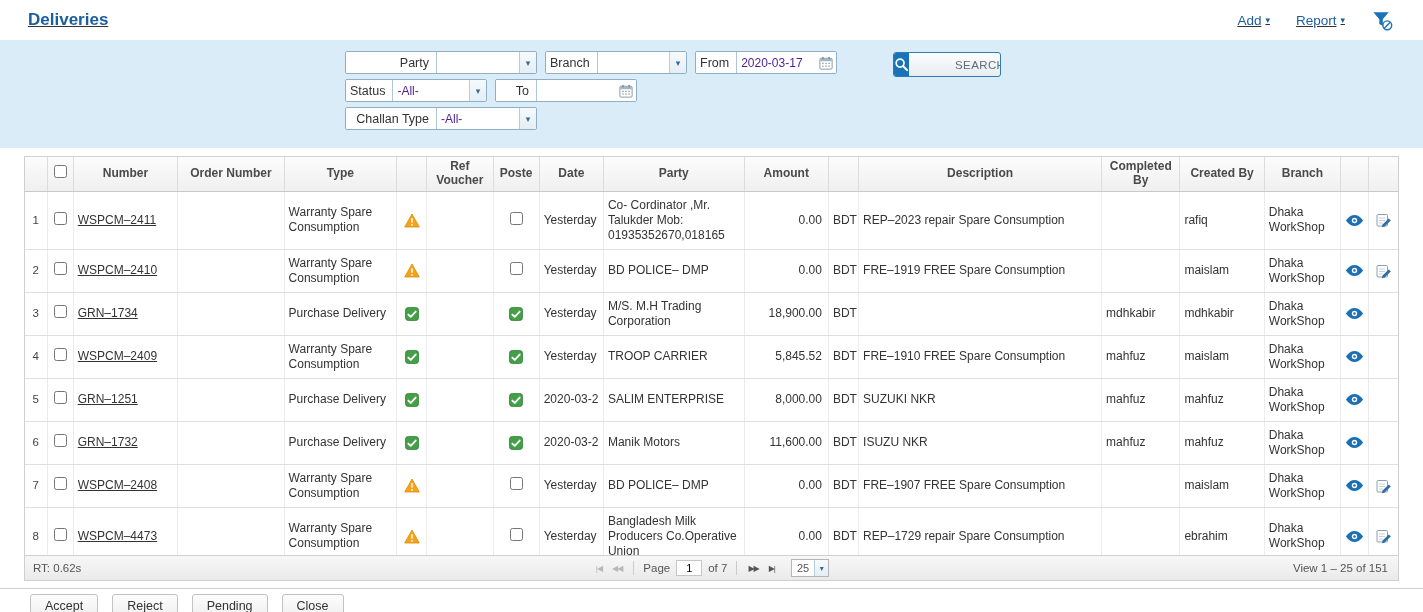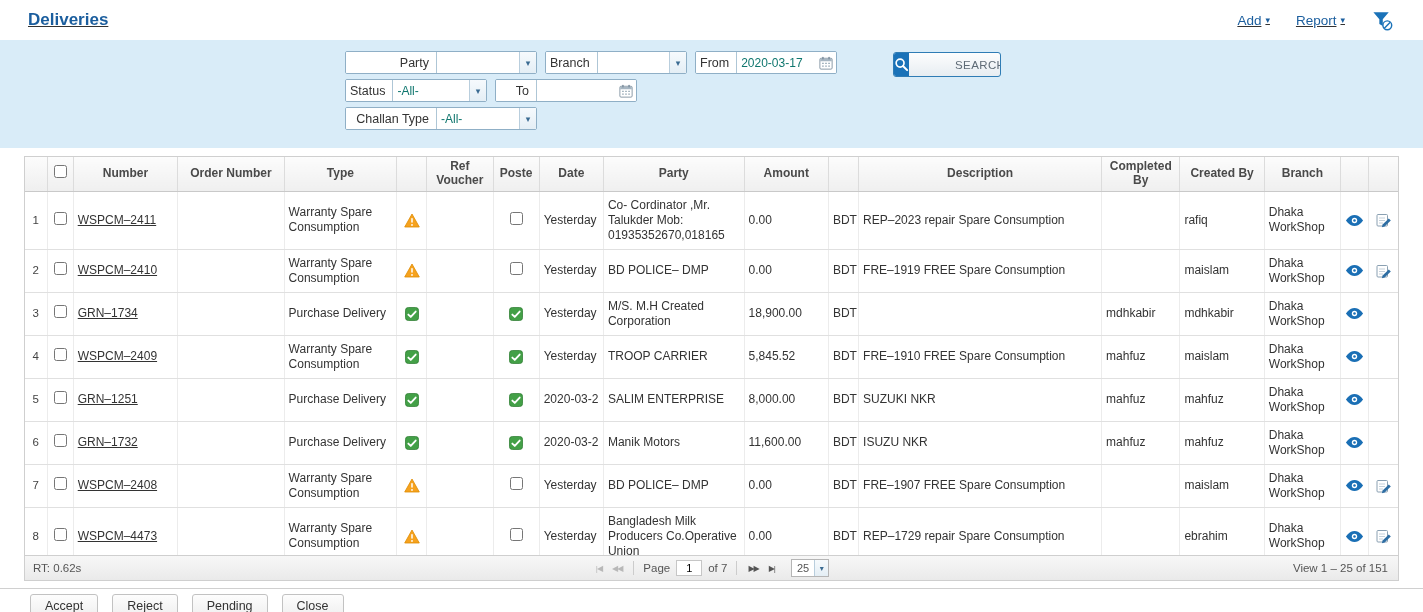--- a/index.html
+++ b/index.html
@@ -23,21 +23,21 @@
     height: 23px; border-radius: 2px; overflow: hidden; }
   .fg.g1 { width: 192px; }
   .fg.g2 { width: 142px; }
   .fg.g3 { width: 142px; }
   .flabel { flex: 1; display: flex; align-items: center; justify-content: flex-end;
     padding: 0 7px 0 4px; font-size: 12.5px; color: #333; background: #fff; }
   .fctl { display: flex; align-items: center; border-left: 1px solid #aec6d6; background: #fff; }
   .fg.g1 .fctl { width: 100px; }
   .fg.g2 .fctl { width: 94px; }
   .fg.g3 .fctl { width: 100px; }
-  .fvalue { flex: 1; padding: 0 4px; font-size: 12px; color: #0f766e; white-space: nowrap; overflow: hidden; }
+  .fvalue { flex: 1; padding: 0 4px; font-size: 12px; color: #4c1d95; white-space: nowrap; overflow: hidden; }
   .caretbox { width: 17px; align-self: stretch; display: flex; align-items: center; justify-content: center;
     border-left: 1px solid #b9cedd; background: linear-gradient(#f6fafd,#e4eef5); color: #3b6b92; font-size: 9px; }
   .ftext { border: none; outline: none; width: 100%; height: 100%; padding: 0 4px; font-size: 12px;
     font-family: "Liberation Sans", sans-serif; }
   .fdate { justify-content: space-between; padding-right: 3px; }
   .search-btn { position: absolute; left: 893px; top: 12px; height: 25px; width: 108px;
     display: flex; align-items: stretch; border: 1px solid #2f7cb5; border-radius: 3px;
     background: linear-gradient(#fdfdfd,#e7edf2); cursor: pointer; padding: 0; overflow: hidden; }
   .search-ico { width: 27px; background: #1a72b8; display: flex; align-items: center; justify-content: center; }
   .search-label { flex: 1; display: flex; align-items: center; justify-content: center;
@@ -48,21 +48,21 @@
   .table-clip { height: 398px; overflow: hidden; background: #fff; }
   table { border-collapse: collapse; table-layout: fixed; width: 100%; font-size: 12px; }
   th { background: linear-gradient(#fcfcfc,#efefef); border-right: 1px solid #dcdcdc;
     border-bottom: 1px solid #c9c9c9; font-weight: bold; color: #4a4a4a; padding: 3px 0;
     text-align: center; font-size: 12px; height: 32px; line-height: 1.15; }
   th:last-child { border-right: none; }
   td { border-right: 1px solid #ececec; border-bottom: 1px solid #e0e0e0; padding: 6px 4px;
     vertical-align: middle; line-height: 1.25; color: #333; }
   td:last-child { border-right: none; }
   .ctr { text-align: center; }
-  .rt { padding-right: 6px; }
+  .rt { text-align: right; padding-right: 6px; }
   .nw { white-space: nowrap; overflow: hidden; }
   .numlink { text-decoration: underline; color: #333; cursor: pointer; white-space: nowrap; }
   .idxcell { color: #444; text-align: center; font-size: 11.5px; }
   .ico { display: inline-block; vertical-align: middle; }
   .i-warn-s { width: 16px; height: 15px; }
   .i-check-s { width: 14px; height: 14px; }
   .i-eye-s { width: 19px; height: 13px; cursor: pointer; }
   .i-edit-s { width: 16px; height: 16px; cursor: pointer; }
   .i-cal-s { width: 14px; height: 14px; }
   .i-mag-s { width: 15px; height: 15px; }
@@ -322,21 +322,21 @@
           <td></td>
           <td>Purchase Delivery</td>
           <td class="ctr"><svg class="ico i-check-s">
                 <use href="#i-check" xlink:href="#i-check"></use>
               </svg></td>
           <td></td>
           <td class="ctr"><svg class="ico i-check-s">
                 <use href="#i-check" xlink:href="#i-check"></use>
               </svg></td>
           <td class="nw">Yesterday</td>
-          <td>M/S. M.H Created Corporation</td>
+          <td>M/S. M.H Trading Corporation</td>
           <td class="rt nw">18,900.00</td>
           <td class="nw">BDT</td>
           <td></td>
           <td class="nw">mdhkabir</td>
           <td class="nw">mdhkabir</td>
           <td>Dhaka WorkShop</td>
           <td class="ctr"><svg class="ico i-eye-s">
                 <use href="#i-eye" xlink:href="#i-eye"></use>
               </svg></td>
           <td class="ctr"></td>

